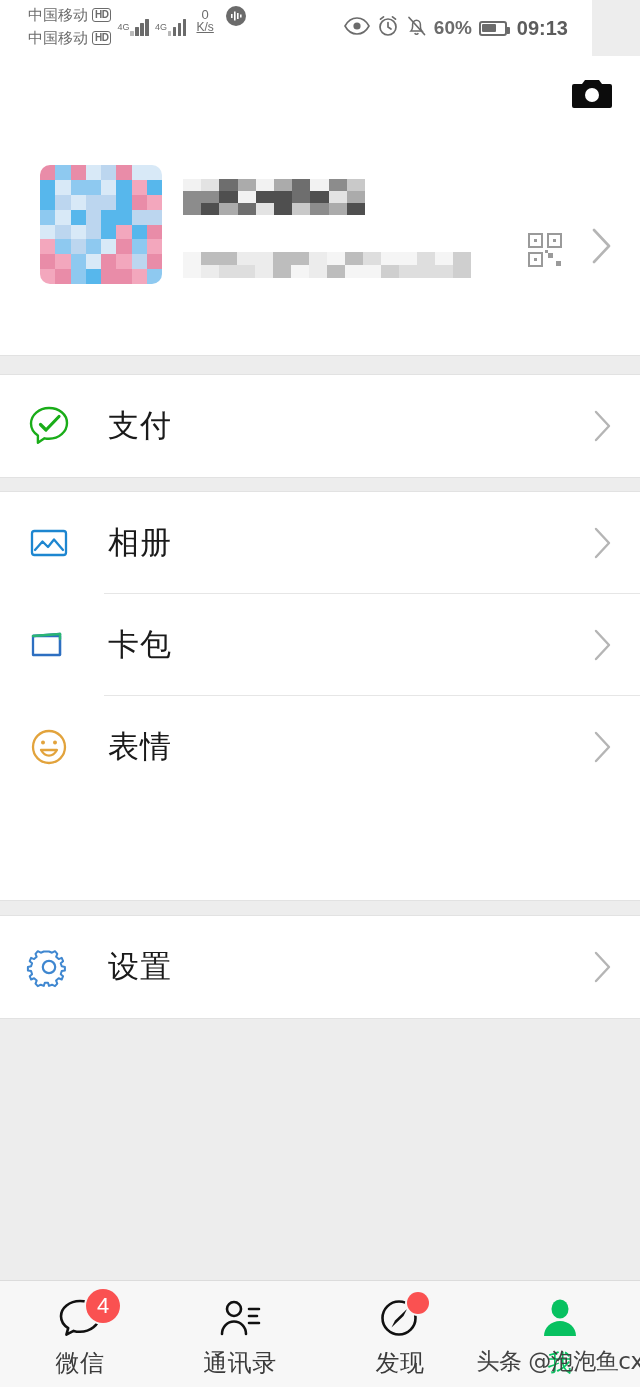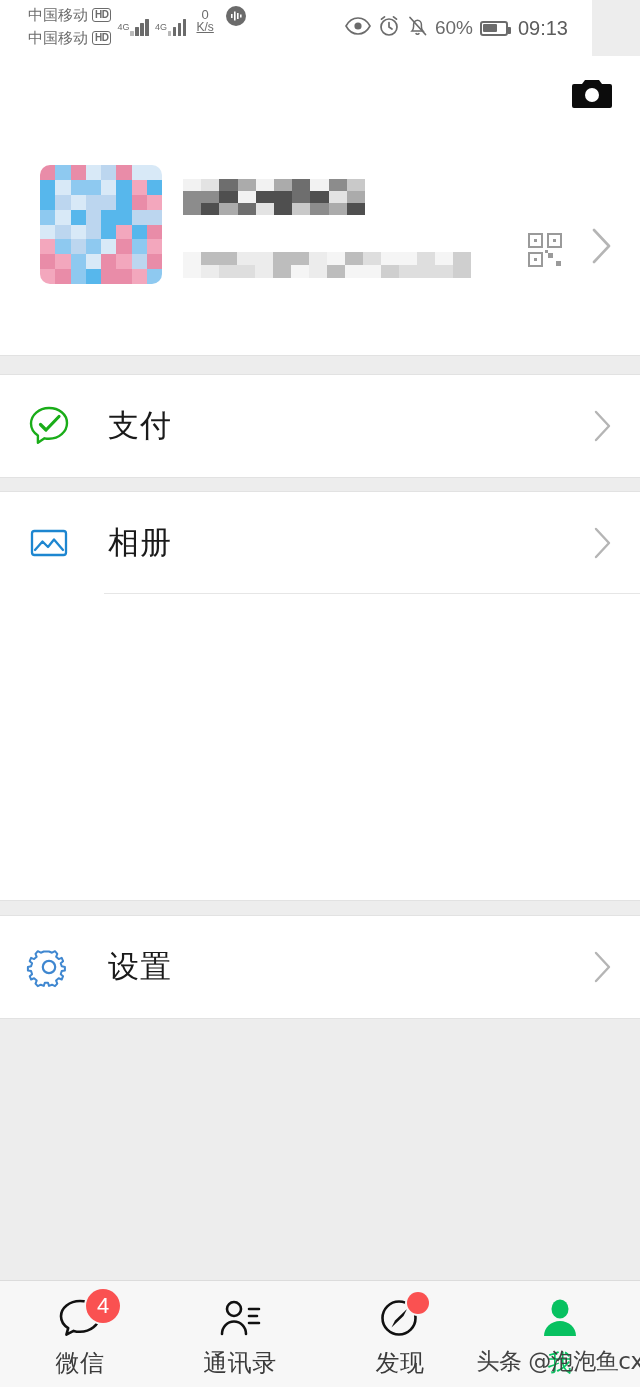--- a/index.html
+++ b/index.html
@@ -34,21 +34,21 @@
   .bars i:nth-child(2){ height:9px; }
   .bars i:nth-child(3){ height:13px; }
   .bars i:nth-child(4){ height:17px; }
   .netspeed{ display:flex; flex-direction:column; align-items:center; margin-left:4px; padding-bottom:2px; }
   .netspeed .n{ font-size:13px; line-height:13px; color:#6b6b6b; }
   .netspeed .u{ font-size:12px; line-height:13px; color:#6b6b6b;text-decoration:underline; }
   .sb-icon-wave{ margin-left:10px; align-self:center; padding-bottom:4px; }
 
   .sb-right{
     position:absolute; right:24px; top:0; height:56px;
-    display:flex; align-items:center; gap:7px;
+    display:flex; align-items:center; gap:7px;font-weight:bold;
   }
   .sb-right .batt-pct{ font-size:19px; color:#6b6b6b; letter-spacing:0; }
   .sb-right .clock{ font-size:20px; color:#5c5c5c; margin-left:3px; }
   .batt{ position:relative; width:28px; height:15px; border:2px solid #6b6b6b; border-radius:3px; }
   .batt::after{ content:""; position:absolute; right:-5px; top:4px; width:3px; height:7px; background:#6b6b6b; border-radius:0 1px 1px 0; }
   .batt .fill{ position:absolute; left:1.5px; top:1.5px; bottom:1.5px; width:55%; background:#6b6b6b; border-radius:1px; }
 
   
   .header{ position:absolute; top:56px; left:0; width:640px; height:78px; background:#fff; }
   .camera-btn{ position:absolute; right:26px; top:18px; width:44px; height:40px; cursor:pointer; }
@@ -409,21 +409,54 @@
       </span>
       <span class="label">相册</span>
       <span class="chev">
         <svg class="chev-svg" width="20" height="34" viewBox="0 0 20 34">
           <path d="M3 3L16 17L3 31" fill="none" stroke="#b5b5b5" stroke-width="2.4" stroke-linecap="round" stroke-linejoin="round"></path>
         </svg>
       </span>
       <span class="sep"></span>
     </div>
 
-
+    <div class="row">
+      <span class="ico">
+        <svg width="46" height="46" viewBox="0 0 46 46">
+          <path d="M7 14h27v19H7z" fill="none" stroke="#2d6fc1" stroke-width="2.3" stroke-linejoin="round"></path>
+          <path d="M34 33V12L7 14" fill="none" stroke="#2d6fc1" stroke-width="2.3" stroke-linejoin="round"></path>
+          <path d="M7 14L34 12" fill="none" stroke="#2bb673" stroke-width="2.6" stroke-linecap="round"></path>
+          <path d="M34 12v5" fill="none" stroke="#2bb673" stroke-width="2.4" stroke-linecap="round"></path>
+        </svg>
+      </span>
+      <span class="label">卡包</span>
+      <span class="chev">
+        <svg class="chev-svg" width="20" height="34" viewBox="0 0 20 34">
+          <path d="M3 3L16 17L3 31" fill="none" stroke="#b5b5b5" stroke-width="2.4" stroke-linecap="round" stroke-linejoin="round"></path>
+        </svg>
+      </span>
+      <span class="sep"></span>
+    </div>
+
+    <div class="row">
+      <span class="ico">
+        <svg width="46" height="46" viewBox="0 0 46 46">
+          <circle cx="23" cy="23" r="16" fill="none" stroke="#e2a33c" stroke-width="2.3"></circle>
+          <circle cx="17" cy="18.5" r="2" fill="#e2a33c"></circle>
+          <circle cx="29" cy="18.5" r="2" fill="#e2a33c"></circle>
+          <path d="M15 26c2.2 3.8 5 5.6 8 5.6s5.8-1.8 8-5.6z" fill="none" stroke="#e2a33c" stroke-width="2.3" stroke-linejoin="round"></path>
+        </svg>
+      </span>
+      <span class="label">表情</span>
+      <span class="chev">
+        <svg class="chev-svg" width="20" height="34" viewBox="0 0 20 34">
+          <path d="M3 3L16 17L3 31" fill="none" stroke="#b5b5b5" stroke-width="2.4" stroke-linecap="round" stroke-linejoin="round"></path>
+        </svg>
+      </span>
+    </div>
   </div>
 
   <div class="gap" style="top:900px; height:16px;"></div>
 
   <div class="card" style="top:916px; height:102px;">
     <div class="row">
       <span class="ico">
         <svg width="46" height="46" viewBox="0 0 46 46">
           <path d="M23 7.5l3 1.2 3-1.5 2.3 2.6-1.2 3 2.6 2.3 3-1.2 1.4 3.3-2.4 2 1 3.1 3.2.6v3.6l-3.2.6-1 3.1 2.4 2-1.4 3.3-3-1.2-2.6 2.3 1.2 3-2.3 2.6-3-1.5-3 1.2-1-3.1h-3.2l-1 3.1-3-1.2-3 1.5-2.3-2.6 1.2-3-2.6-2.3-3 1.2-1.4-3.3 2.4-2-1-3.1-3.2-.6v-3.6l3.2-.6 1-3.1-2.4-2 1.4-3.3 3 1.2 2.6-2.3-1.2-3 2.3-2.6 3 1.5 3-1.2z" fill="none" stroke="#3f87d0" stroke-width="2" stroke-linejoin="round"></path>
           <circle cx="23" cy="23" r="6.2" fill="none" stroke="#3f87d0" stroke-width="2.2"></circle>

